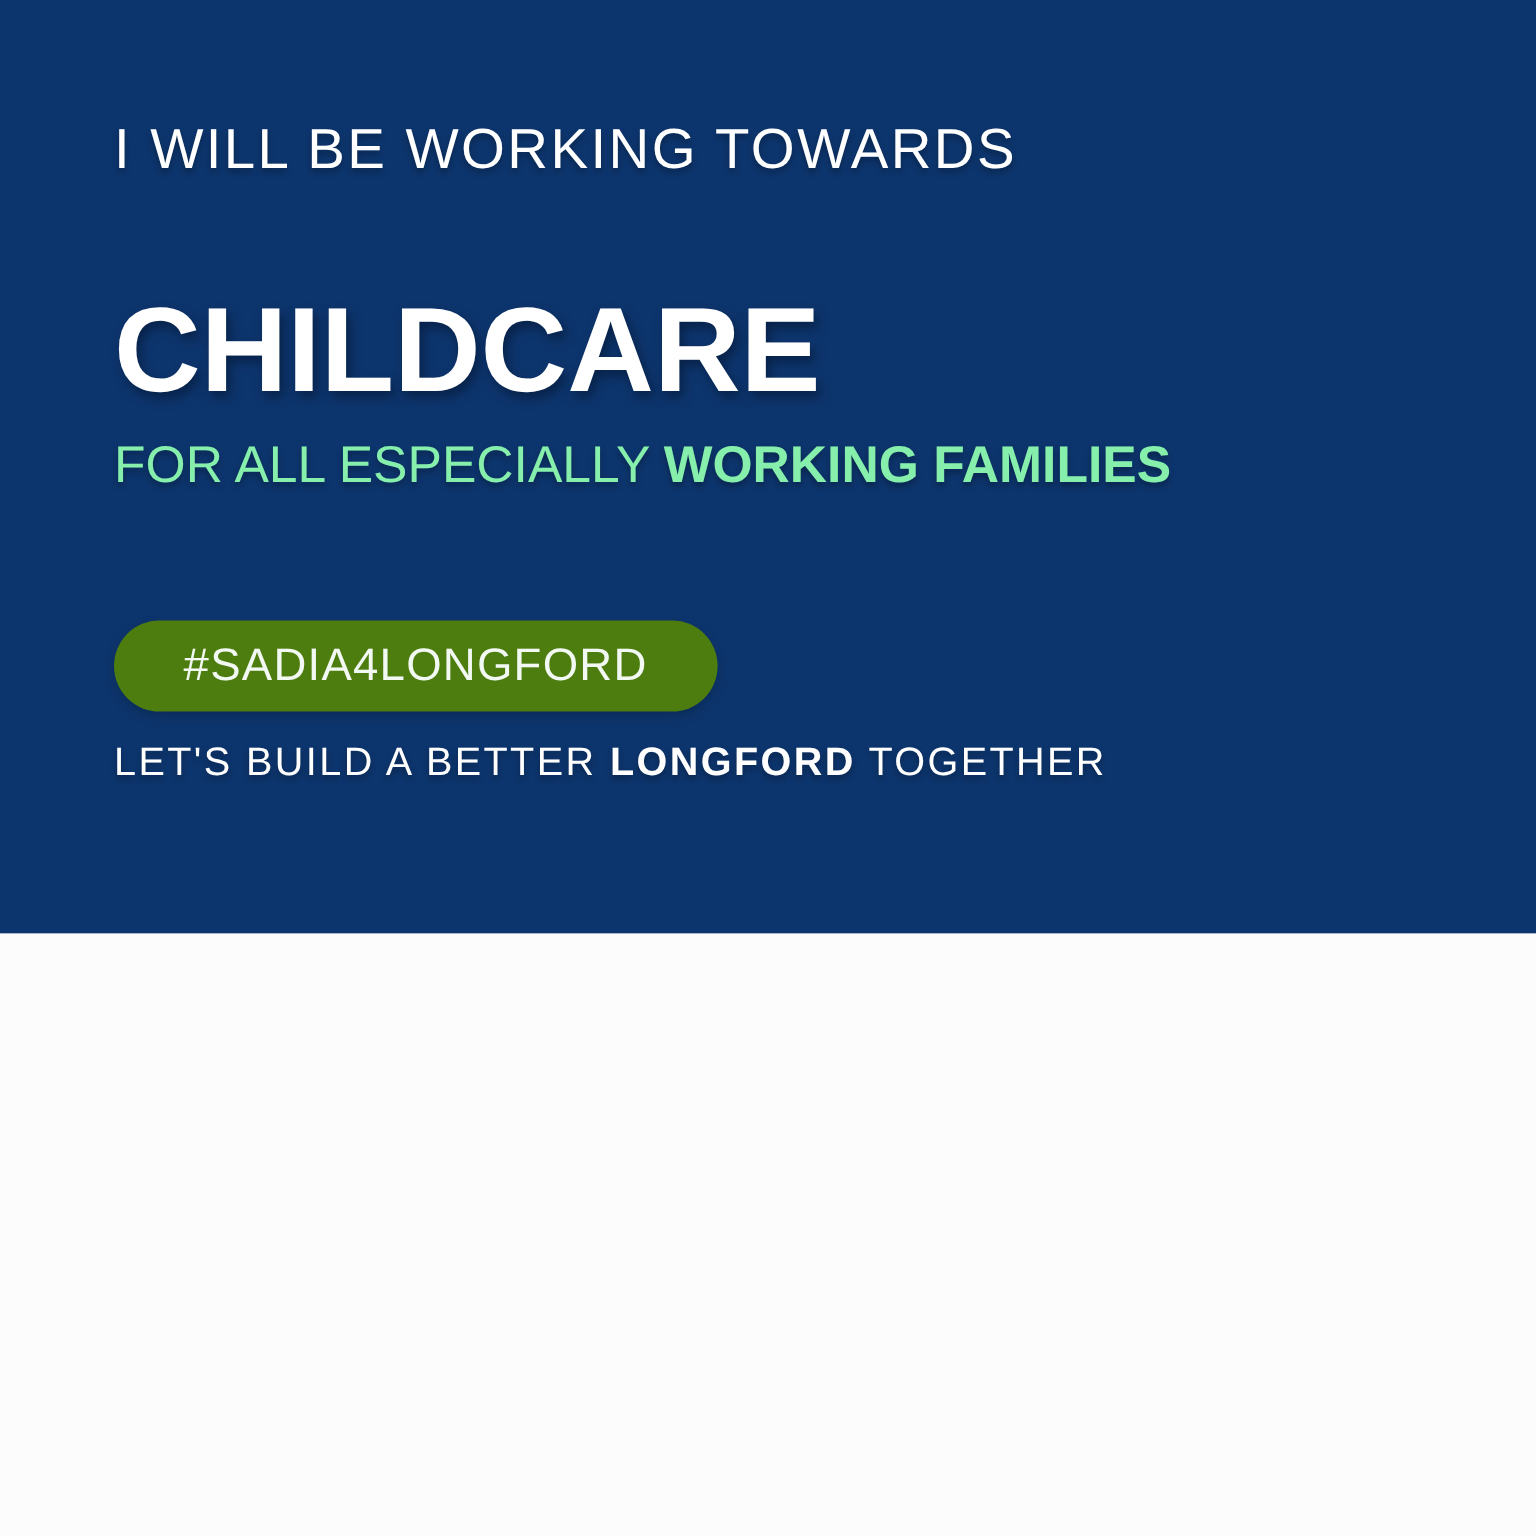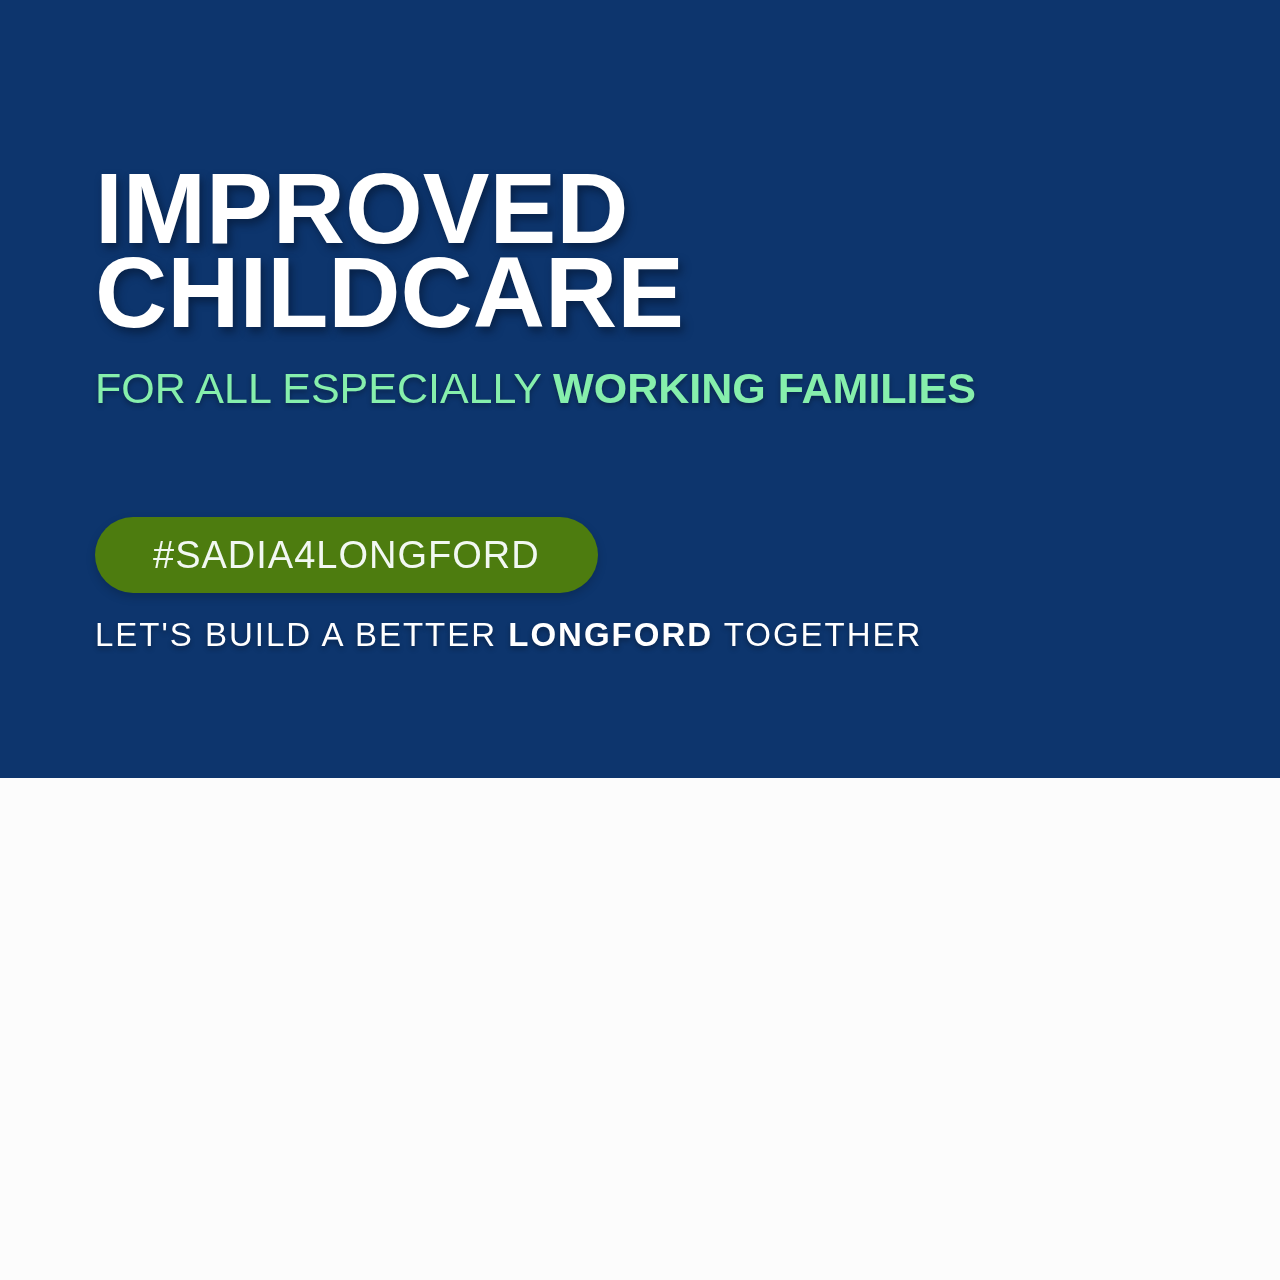--- a/index.html
+++ b/index.html
@@ -41,21 +41,22 @@
   .tagline b{font-weight:700;}
   
   .bottom-section{position:absolute;left:0;top:778px;width:1280px;height:502px;background:#fcfcfc;}
 </style>
 </head>
 <body>
 
 <div class="poster">
 
   <section class="top-section">
-    <h1 class="headline"><span>IMPROVED</span><br><span>CHILDCARE</span></h1>
+    <div class="kicker">I WILL BE WORKING TOWARDS</div>
+    <h1 class="headline"><br><span>CHILDCARE</span></h1>
     <div class="subline"><span>FOR ALL ESPECIALLY </span><b>WORKING FAMILIES</b></div>
     <div class="hashtag-badge">
         <span>#SADIA4LONGFORD</span>
       </div>
     <div class="tagline"><span>LET'S BUILD A BETTER </span><b>LONGFORD</b><span> TOGETHER</span></div>
   </section>
 
   <section class="bottom-section">
 
     

